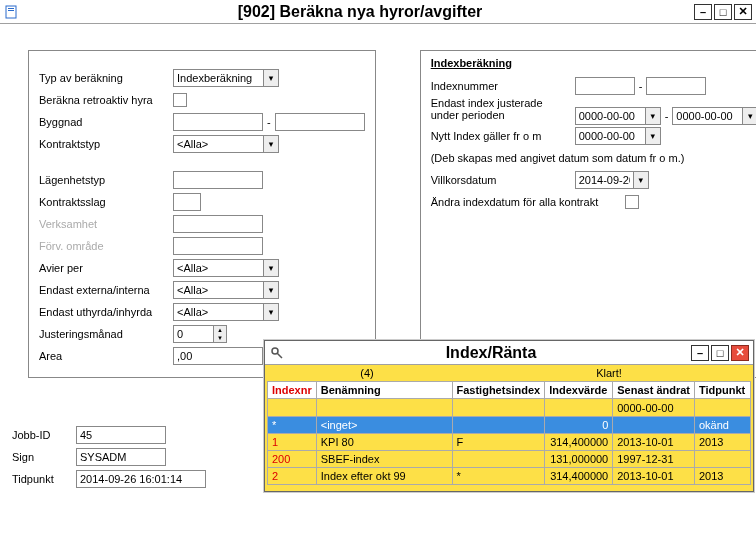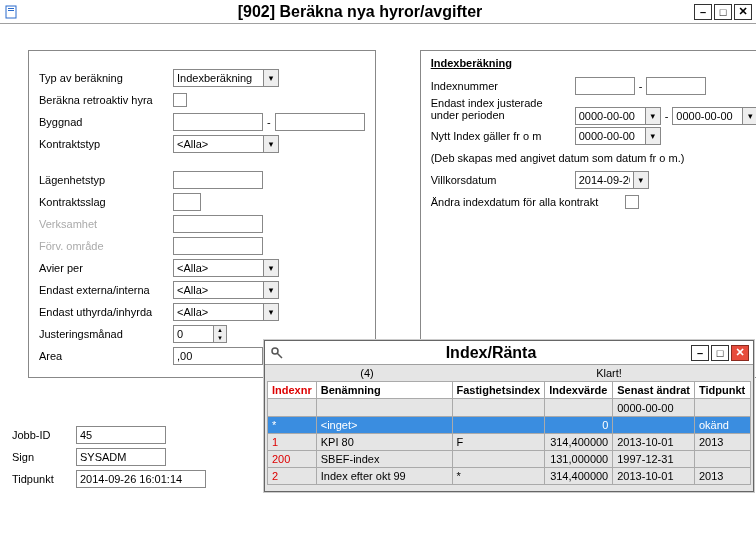--- a/index.html
+++ b/index.html
@@ -120,21 +120,21 @@
   .bottom {
     margin-top: 30px;
   }
   
   .subwin {
     position: absolute;
     left: 264px;
     top: 340px;
     width: 490px;
     border: 1px solid #666;
-    background: #e5e5e5;
+    background: #fde047;
     box-shadow: 0 0 0 1px #ccc;
   }
   .subwin .titlebar { border-bottom: 1px solid #a0a0a0; }
   .subwin .body { padding: 2px 2px 6px 2px; }
   .statusline { display: flex; font-size: 11px; padding: 0 0 2px 0; }
   .statusline .count { width: 200px; text-align: center; }
   .statusline .msg { flex: 1; text-align: center; }
   table.grid {
     width: 100%;
     border-collapse: collapse;

